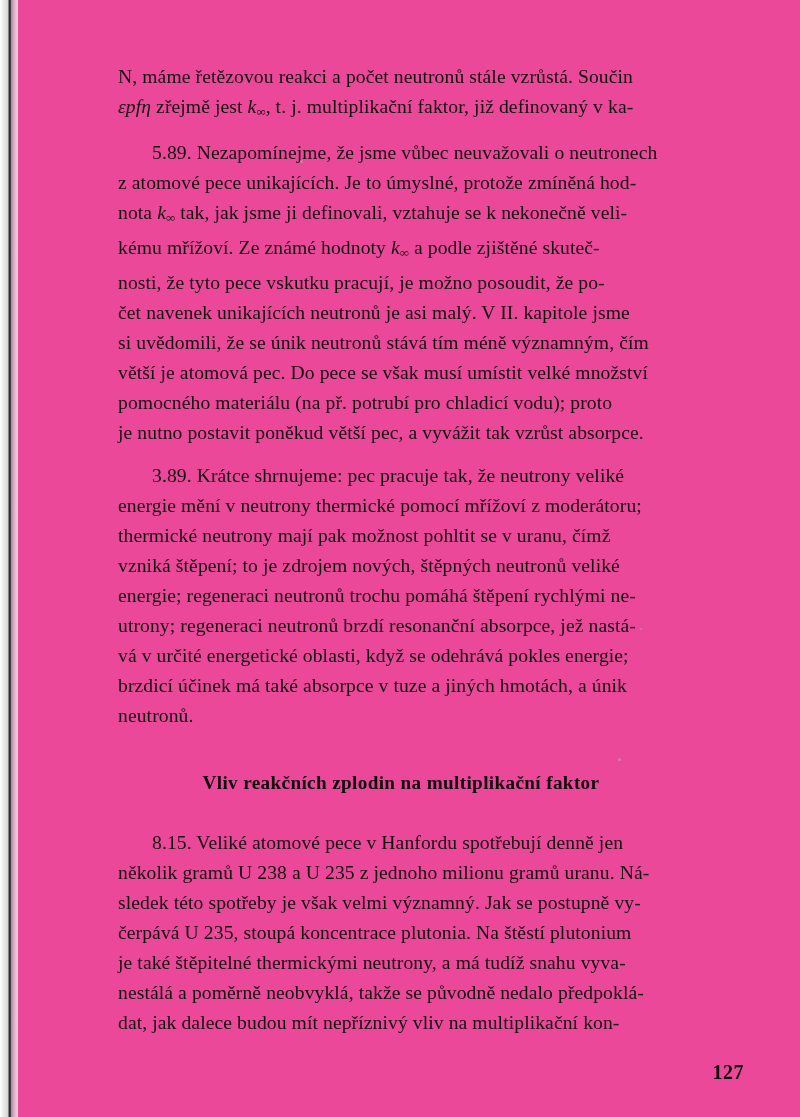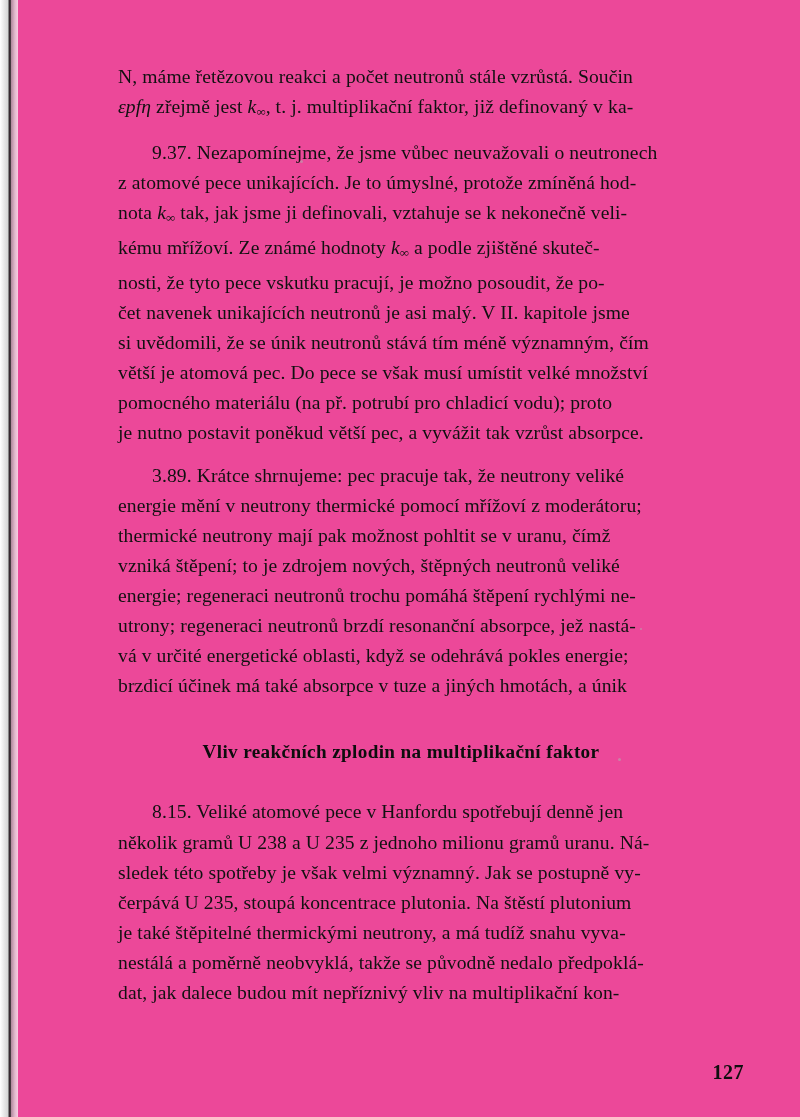--- a/index.html
+++ b/index.html
@@ -124,41 +124,42 @@
   <div class="speck" style="left:215px;top:932px;width:2px;height:2px;"></div>
 
   <div id="text-column">
 
     <p class="body-par">
       <span class="line">N, máme řetězovou reakci a počet neutronů stále vzrůstá. Součin</span>
       <span class="line"><span class="math-k greek-eta">εpfη</span><span> zřejmě jest </span><span class="math-k">k</span><span class="math-sub">∞</span><span>, t. j. multiplikační faktor, již definovaný v ka-</span></span>
     </p>
 
     <p class="body-par par-gap-13">
-      <span class="line"><span class="indent-line"></span><span>9.37. Nezapomínejme, že jsme vůbec neuvažovali o neutronech</span></span>
+      <span class="line"><span class="indent-line"></span><span>5.89. Nezapomínejme, že jsme vůbec neuvažovali o neutronech</span></span>
       <span class="line">z atomové pece unikajících. Je to úmyslné, protože zmíněná hod-</span>
       <span class="line"><span>nota </span><span class="math-k">k</span><span class="math-sub">∞</span><span> tak, jak jsme ji definovali, vztahuje se k nekonečně veli-</span></span>
       <span class="line"><span>kému mřížoví. Ze známé hodnoty </span><span class="math-k">k</span><span class="math-sub">∞</span><span> a podle zjištěné skuteč-</span></span>
       <span class="line">nosti, že tyto pece vskutku pracují, je možno posoudit, že po-</span>
       <span class="line">čet navenek unikajících neutronů je asi malý. V II. kapitole jsme</span>
       <span class="line">si uvědomili, že se únik neutronů stává tím méně významným, čím</span>
       <span class="line">větší je atomová pec. Do pece se však musí umístit velké množství</span>
       <span class="line">pomocného materiálu (na př. potrubí pro chladicí vodu); proto</span>
       <span class="line">je nutno postavit poněkud větší pec, a vyvážit tak vzrůst absorpce.</span>
     </p>
 
     <p class="body-par par-gap-14">
       <span class="line"><span class="indent-line"></span><span>3.89. Krátce shrnujeme: pec pracuje tak, že neutrony veliké</span></span>
       <span class="line">energie mění v neutrony thermické pomocí mřížoví z moderátoru;</span>
       <span class="line">thermické neutrony mají pak možnost pohltit se v uranu, čímž</span>
       <span class="line">vzniká štěpení; to je zdrojem nových, štěpných neutronů veliké</span>
       <span class="line">energie; regeneraci neutronů trochu pomáhá štěpení rychlými ne-</span>
       <span class="line">utrony; regeneraci neutronů brzdí resonanční absorpce, jež nastá-</span>
       <span class="line">vá v určité energetické oblasti, když se odehrává pokles energie;</span>
       <span class="line">brzdicí účinek má také absorpce v tuze a jiných hmotách, a únik</span>
+      <span class="line">neutronů.</span>
     </p>
 
     <div class="heading-block">
       <h2 class="section-heading">Vliv reakčních zplodin na multiplikační faktor</h2>
     </div>
 
     <p class="body-par">
       <span class="line"><span class="indent-line"></span><span>8.15. Veliké atomové pece v Hanfordu spotřebují denně jen</span></span>
       <span class="line">několik gramů U 238 a U 235 z jednoho milionu gramů uranu. Ná-</span>
       <span class="line">sledek této spotřeby je však velmi významný. Jak se postupně vy-</span>

